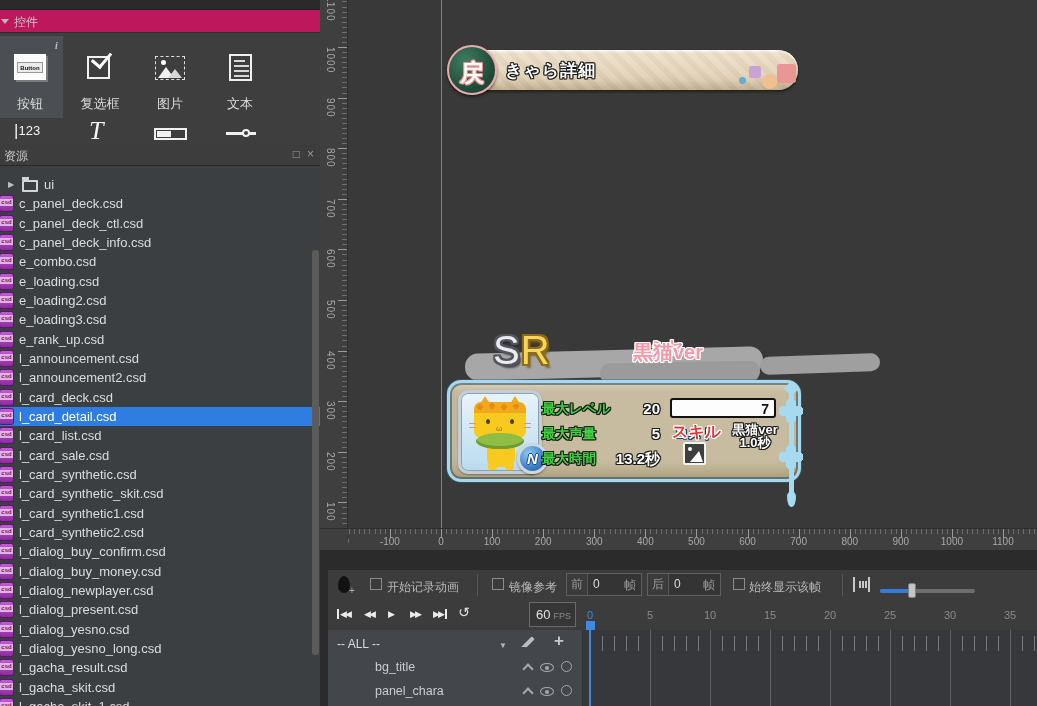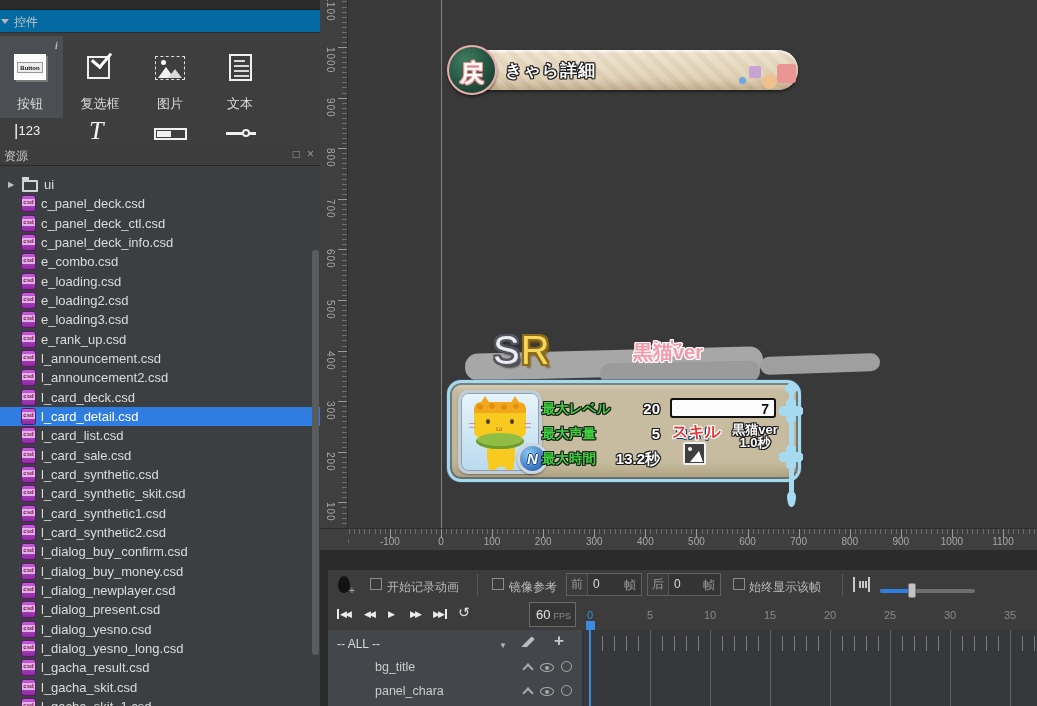--- a/index.html
+++ b/index.html
@@ -14,21 +14,21 @@
   .abs { position:absolute; }
 
   
   .o-dark { text-shadow:-1px 0 #1c1c1c,1px 0 #1c1c1c,0 -1px #1c1c1c,0 1px #1c1c1c,-1px -1px #1c1c1c,1px 1px #1c1c1c,-1px 1px #1c1c1c,1px -1px #1c1c1c; }
   .o-white { text-shadow:-1px 0 #fff,1px 0 #fff,0 -1px #fff,0 1px #fff,-1px -1px #fff,1px 1px #fff,-1px 1px #fff,1px -1px #fff; }
   .o-navy { text-shadow:-1px 0 #1e3a6e,1px 0 #1e3a6e,0 -1px #1e3a6e,0 1px #1e3a6e,-1px -1px #1e3a6e,1px 1px #1e3a6e,-1px 1px #1e3a6e,1px -1px #1e3a6e;margin-top:24px; }
   .o-pink { text-shadow:-1px 0 #ef8d8d,1px 0 #ef8d8d,0 -1px #ef8d8d,0 1px #ef8d8d,-1px -1px #ef8d8d,1px 1px #ef8d8d,-1px 1px #ef8d8d,1px -1px #ef8d8d; }
 
   
   .top-strip { left:0; top:0; width:320px; height:10px; background:#2a2a2a; border-bottom:1px solid #1e1e1e; }
-  .ctl-header { left:0; top:10px; width:320px; height:23px; background:#0369a1; border-bottom:1px solid #2c2c2c; }
+  .ctl-header { left:0; top:10px; width:320px; height:23px; background:#be185d; border-bottom:1px solid #2c2c2c; }
   .ctl-header .hdr-txt { position:absolute; left:14px; top:4px; font-size:12px; color:#c8c8c8; }
   .collapse-arrow { position:absolute; left:1px; top:9px; width:0; height:0; border-left:4px solid transparent; border-right:4px solid transparent; border-top:5px solid #b8b8b8; }
   .widget-area { left:0; top:33px; width:320px; height:111px; background:#3e3e3e; }
   .cell-sel { position:absolute; left:0; top:3px; width:63px; height:82px; background:#4b4e52; }
   .info-i { position:absolute; left:55px; top:7px; font:italic bold 10px "Liberation Serif","DejaVu Serif",serif; color:#c0c0c0; }
   .w-label { position:absolute; top:62px; font-size:13px; color:#dcdcdc; white-space:nowrap; transform:translateX(-50%); }
   
   .ic-button { position:absolute; left:14px; top:21px; width:32px; height:26px; background:#fbfbfb; border:1px solid #fff; box-shadow:2px 2px 0 #7a7a7a; }
   .ic-button span { position:absolute; left:2px; top:7px; width:26px; height:11px; background:#ececec; border:1px solid #999; font:bold 6px "Liberation Sans",sans-serif; color:#111; text-align:center; line-height:10px; }
   
@@ -49,21 +49,21 @@
   .ic-loadbar { position:absolute; left:154px; top:95px; width:33px; height:12px; border:2px solid #f0f0f0; }
   .ic-loadbar i { position:absolute; left:1px; top:1px; width:14px; height:6px; background:#f0f0f0; }
   .ic-slider { position:absolute; left:226px; top:99px; width:30px; height:3px; background:#f0f0f0; }
   .ic-slider i { position:absolute; left:16px; top:-3px; width:8px; height:8px; border:2px solid #f0f0f0; border-radius:50%; background:#3e3e3e; }
 
   
   .res-header { left:0; top:144px; width:320px; height:22px; background:#3d3d3d; border-bottom:1px solid #2a2a2a; }
   .res-header .hdr-txt { position:absolute; left:4px; top:4px; font-size:12px; color:#c8c8c8; }
   .win-btn { position:absolute; top:3px; font-size:12px; color:#9a9a9a; }
   .file-list { left:0; top:166px; width:320px; height:540px; background:#3c3f41; overflow:hidden; display:flex; flex-direction:column; padding-top:9px; }
-  .file-row { height:19.33px; flex:0 0 19.33px; display:flex; align-items:center; padding-left:22px; gap:6px; white-space:nowrap; }
+  .file-row { height:19.33px; flex:0 0 19.33px; display:flex; align-items:center; gap:6px; white-space:nowrap; }
   .file-row.selected { background:#2f7de1; }
   .file-row.selected .fname { color:#fff; }
   .folder-row { padding-left:8px; }
   .exp-arrow { font-size:8px; color:#c0c0c0; width:8px; }
   .folder-ic { position:relative; width:16px; height:12px; border:2px solid #d2d5d7; border-radius:1px; margin-top:2px; }
   .folder-ic::before { content:""; position:absolute; left:-2px; top:-5px; width:7px; height:3px; background:#d2d5d7; }
   .csd-ic { position:relative; width:13px; height:15px; border-radius:2px; background:linear-gradient(#c55ad6,#8e2ba0); box-shadow:0 0 0 1px #5e1570; flex:0 0 13px; }
   .csd-ic span { position:absolute; left:0; top:3px; width:13px; height:7px; background:#dfb2e8; color:#7c1040; font:bold 6px "Liberation Sans",sans-serif; text-align:center; line-height:7px; }
   .fname { font-size:13px; color:#dcdcdc; }
   .res-scrollbar { left:312px; top:250px; width:7px; height:405px; background:#5b5b5b; border-radius:3px; }

